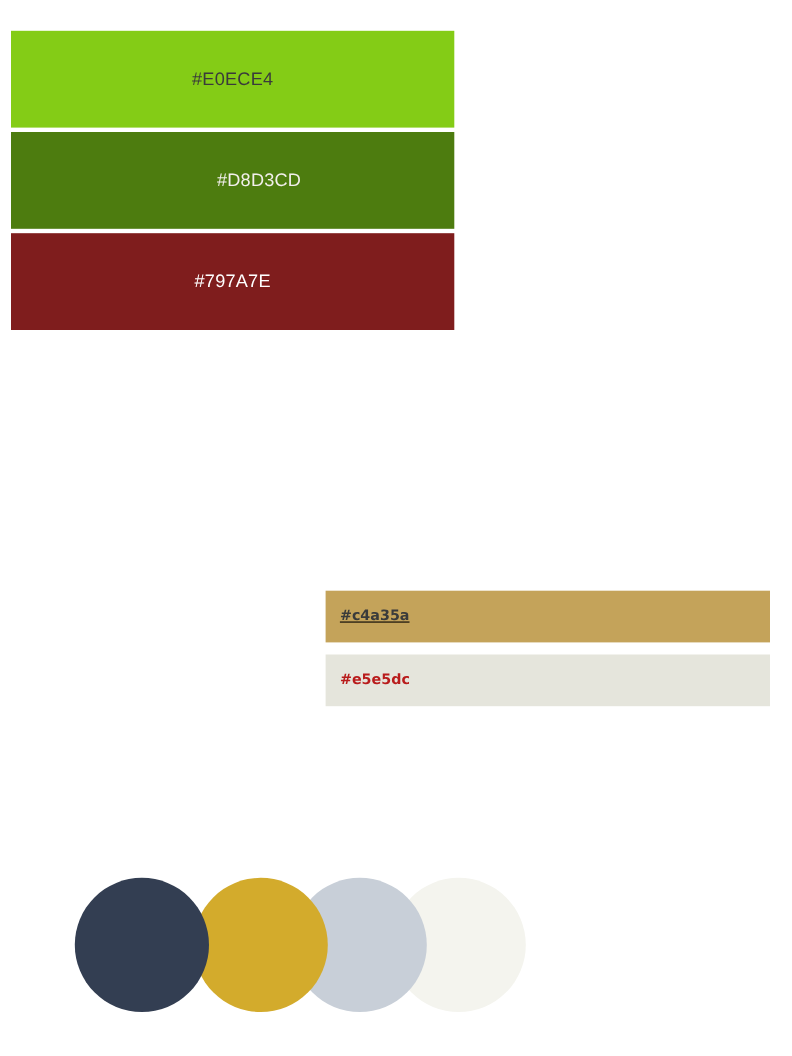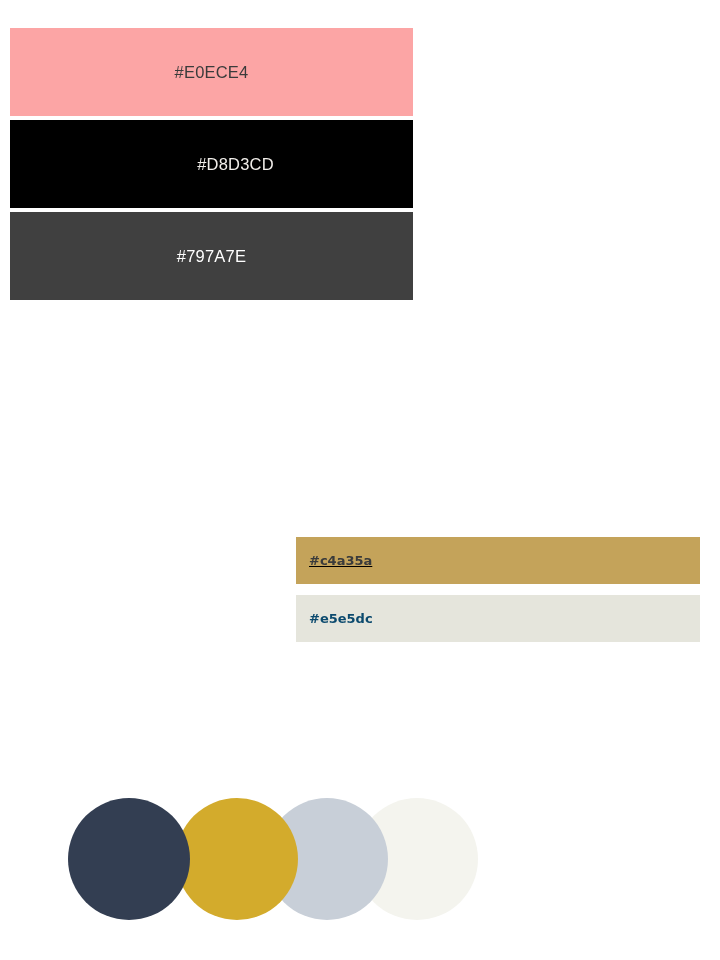--- a/index.html
+++ b/index.html
@@ -93,46 +93,46 @@
     border-radius: 50%;
   }
 </style>
 </head>
 <body style="background: rgb(255, 255, 255);">
 
 <div id="board">
 
   <div class="palette-stack">
 
-    <div class="stack-band" style="background-color: #fca5a5;">
+    <div class="stack-band" style="background-color: #84cc16;">
       <span class="stack-label" style="color: rgb(58, 59, 59);">#E0ECE4</span>
     </div>
 
 
-    <div class="stack-band" style="background-color: #000000; padding-left: 48px;">
+    <div class="stack-band" style="background-color: #4d7c0f; padding-left: 48px;">
       <span class="stack-label" style="color: rgb(242, 239, 235);">#D8D3CD</span>
     </div>
 
-    <div class="stack-band" style="background-color: #404040;">
+    <div class="stack-band" style="background-color: #7f1d1d;">
       <span class="stack-label" style="color: rgb(255, 255, 255);">#797A7E</span>
     </div>
 
 
   </div>
 
   <div class="palette-bars">
 
 
     <div class="bar-row" style="background-color: rgb(196, 163, 90); text-decoration: underline;">
       <span class="bar-label" style="color: rgb(58, 59, 59);">#c4a35a</span>
     </div>
 
 
     <div class="bar-row" style="background-color: rgb(229, 229, 220);">
-      <span class="bar-label" style="color: #0c4a6e;">#e5e5dc</span>
+      <span class="bar-label" style="color: #b91c1c;">#e5e5dc</span>
     </div>
 
   </div>
 
   <div class="palette-circles">
 
     <div class="circle" style="z-index: 1; background-color: rgb(244, 244, 238); left: 288px;"></div>
 
     <div class="circle" style="z-index: 2; background-color: rgb(200, 207, 216); left: 198px;"></div>
 

